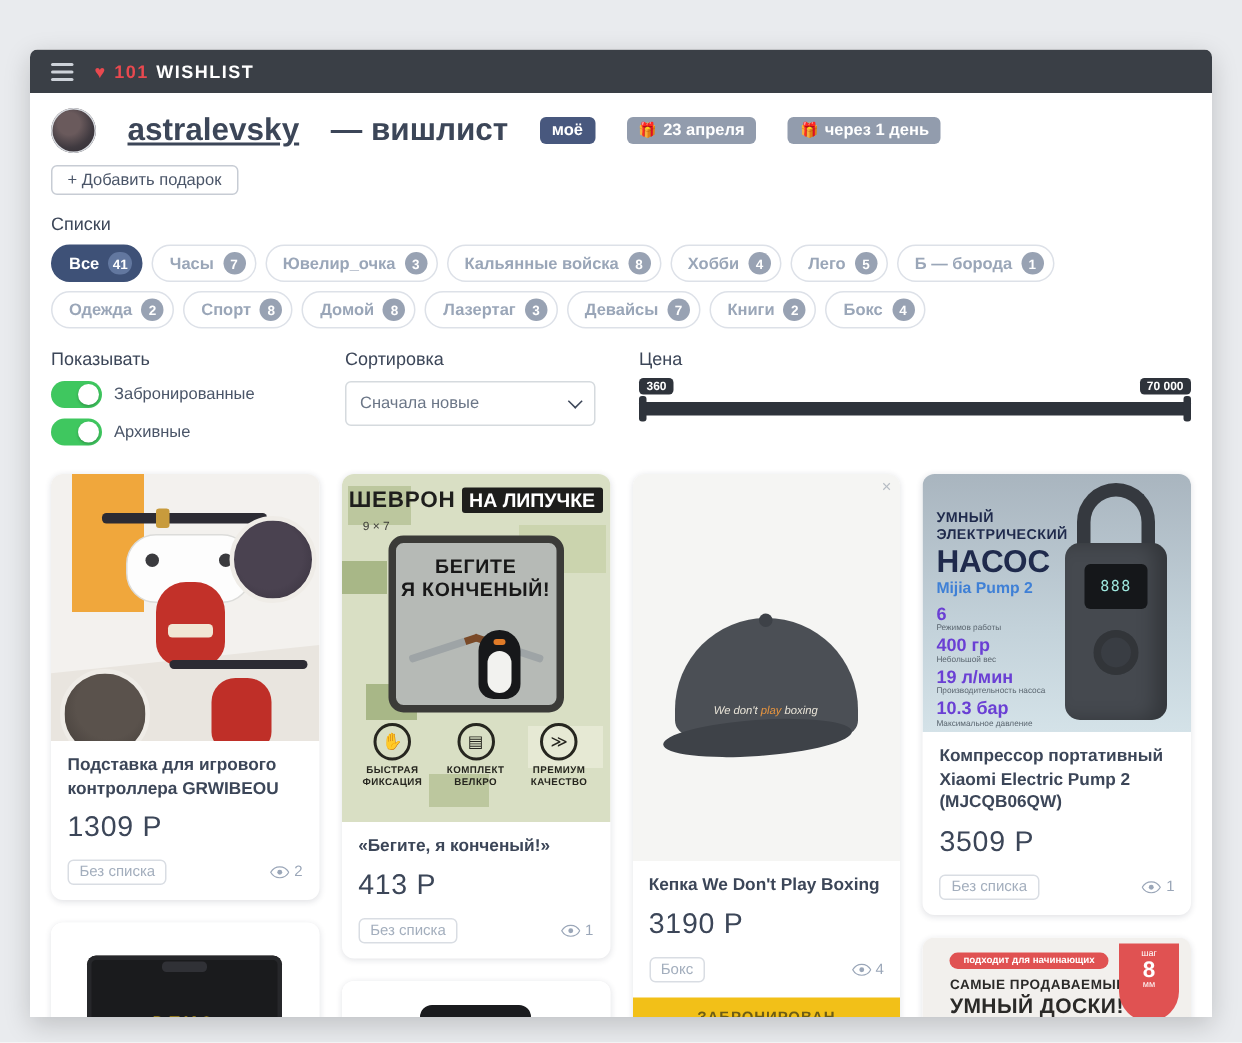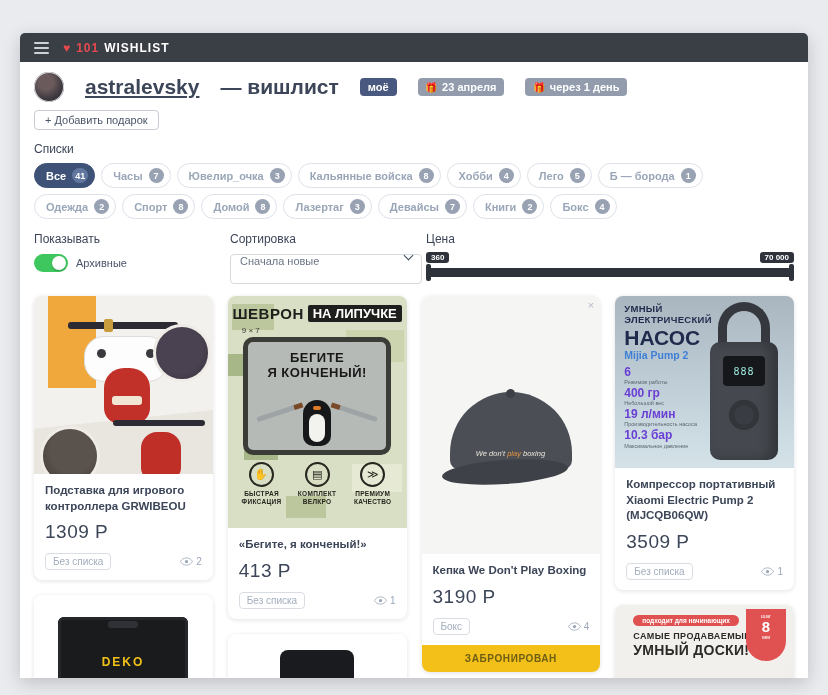--- a/index.html
+++ b/index.html
@@ -39,22 +39,22 @@
   
   .filters { margin-top:13px; display:flex; align-items:flex-start; }
   .fcol1 { width:196px; }
   .fcol2 { width:196px; }
   .fcol3 { flex:1; }
   .flab { font-size:12px; color:#3c4658; margin-bottom:8px; }
   .trow { display:flex; align-items:center; gap:8px; margin-bottom:7px; cursor:pointer; }
   .tgl { width:34px; height:18px; border-radius:9px; background:#3fc75f; position:relative; flex:none; }
   .tgl::after { content:""; position:absolute; right:2px; top:2px; width:14px; height:14px; border-radius:50%; background:#fff; box-shadow:0 1px 2px rgba(0,0,0,.25); }
   .tlab { font-size:11px; color:#4a5568; }
-  .selbox { width:192px; height:30px; border:1px solid #d5dade; border-radius:4px; background:#fff;
-            display:flex; align-items:flex-start; justify-content:space-between; padding:0 9px; font-size:11px; color:#6b7687; cursor:pointer; }
+  .selbox { width:167px; height:30px; border:1px solid #d5dade; border-radius:4px; background:#fff;
+            display:flex; align-items:center; justify-content:space-between; padding:0 9px; font-size:11px; color:#6b7687; cursor:pointer; }
   .chev { width:7px; height:7px; border-right:1.5px solid #3c4658; border-bottom:1.5px solid #3c4658; transform:rotate(45deg); margin-top:-3px; }
   .slider { position:relative; margin-top:22px; }
   .track { height:9px; background:#2e333b; border-radius:1px; }
   .handle { position:absolute; top:-4px; width:5px; height:17px; background:#2e333b; border-radius:2px; cursor:ew-resize; }
   .h-l { left:0; } .h-r { right:0; }
   .pl { position:absolute; top:-16px; background:#2e333b; color:#fff; font-size:8px; font-weight:bold; padding:1px 5px; border-radius:3px; }
   .pl-l { left:0; } .pl-r { right:0; }
   
   .grid { margin-top:12px; display:flex; gap:15px; }
   .gcol { width:179px; display:flex; flex-direction:column; gap:15px; }
@@ -85,21 +85,21 @@
   
   .art-patch { height:232px; background-color:#d9dfc4;
     background-image:linear-gradient(#bcc79e,#bcc79e),linear-gradient(#cbd4ae,#cbd4ae),linear-gradient(#a8b787,#a8b787),linear-gradient(#e6e9d4,#e6e9d4),linear-gradient(#bcc79e,#bcc79e),linear-gradient(#a8b787,#a8b787);
     background-size:42px 26px,58px 32px,34px 24px,50px 28px,40px 22px,30px 22px;
     background-position:4px 8px,118px 34px,16px 140px,124px 168px,58px 200px,0 58px;
     background-repeat:no-repeat; }
   .pt-title { display:flex; justify-content:center; align-items:center; gap:4px; padding-top:9px; }
   .pt-t1 { font-size:15px; font-weight:bold; color:#1e1e1c; letter-spacing:.5px; }
   .pt-t2 { font-size:13px; font-weight:bold; color:#fff; background:#1e1e1c; padding:1px 5px; border-radius:2px; }
   .pt-size { font-size:8px; color:#3b3b36; margin:4px 0 0 14px; }
-  .pt-patch { margin:2px auto 0; width:148px; height:118px; background:#b6bab6; border:5px solid #3b3b38; border-radius:10px; position:relative; }
+  .pt-patch { margin:2px auto 0; width:117px; height:118px; background:#b6bab6; border:5px solid #3b3b38; border-radius:10px; position:relative; }
   .pt-l1 { text-align:center; font-size:13px; font-weight:bold; color:#181818; margin-top:8px; letter-spacing:.5px; }
   .pt-l2 { text-align:center; font-size:13px; font-weight:bold; color:#181818; letter-spacing:.5px; }
   .pgn { position:absolute; left:55px; bottom:4px; width:28px; height:46px; background:#17181a; border-radius:14px 14px 10px 10px; }
   .pgn::before { content:""; position:absolute; left:6px; top:14px; width:16px; height:28px; background:#f2f2ef; border-radius:8px; }
   .pgn::after { content:""; position:absolute; left:10px; top:6px; width:8px; height:4px; background:#e07b28; border-radius:2px; }
   .mach { position:absolute; bottom:34px; width:40px; height:5px; background:#9ea4a6; border-radius:2px; }
   .mach.m-l { left:8px; transform:rotate(-18deg); }
   .mach.m-r { right:8px; transform:rotate(18deg); }
   .mach::after { content:""; position:absolute; width:9px; height:5px; background:#7a4a28; top:0; }
   .mach.m-l::after { right:-8px; } .mach.m-r::after { left:-8px; }
@@ -110,21 +110,21 @@
   
   .art-cap { height:258px; background:#f5f5f3; }
   .cap-crown { position:absolute; left:28px; top:96px; width:122px; height:78px; background:#4b4f55; border-radius:62px 62px 10px 10px; }
   .cap-crown::before { content:""; position:absolute; left:56px; top:-3px; width:9px; height:9px; border-radius:50%; background:#3d4147; }
   .cap-txt { position:absolute; left:0; right:0; bottom:12px; text-align:center; font-size:7.5px; color:#e9e4d8; font-style:italic; }
   .cap-txt .org { color:#e8953f; }
   .cap-brim { position:absolute; left:20px; top:164px; width:126px; height:24px; background:#3e4248; border-radius:50%; transform:rotate(-4deg); }
   
   .art-pump { height:172px; background:linear-gradient(180deg,#a9b5bf 0%,#c3d2da 60%,#d4e2e8 100%); }
   .pp-l12 { font-size:9.5px; font-weight:bold; color:#1f2a4c; line-height:1.15; letter-spacing:.3px; }
-  .pp-wrap { position:absolute; left:9px; top:8px; }
+  .pp-wrap { position:absolute; left:9px; top:25px; }
   .pp-l3 { font-size:21px; font-weight:bold; color:#1f2a4c; line-height:1; margin:1px 0; }
   .pp-l4 { font-size:10.5px; font-weight:bold; color:#3f80d6; margin-bottom:5px; }
   .pp-v { font-size:12px; font-weight:bold; color:#6a3fd4; line-height:1.1; }
   .pp-s { font-size:5.5px; color:#5b6670; margin-bottom:2px; }
   .pump { position:absolute; right:8px; top:6px; width:82px; height:160px; }
   .pp-handle { position:absolute; left:14px; top:0; width:52px; height:44px; border:9px solid #35393f; border-bottom:none; border-radius:26px 26px 0 0; }
   .pp-body { position:absolute; left:6px; top:40px; width:68px; height:118px; background:#45494f; border-radius:10px; box-shadow:inset -8px 0 12px rgba(0,0,0,.25); }
   .pp-scr { position:absolute; left:13px; top:14px; width:42px; height:30px; background:#15171a; border-radius:4px; color:#9fe8df; font-size:10px; font-family:"DejaVu Sans Mono",monospace; display:flex; align-items:center; justify-content:center; letter-spacing:1px; }
   .pp-knob { position:absolute; left:19px; top:58px; width:30px; height:30px; border-radius:50%; background:#393d43; box-shadow:inset 0 0 0 5px #323539; }
   
@@ -237,20 +237,24 @@
           <span>Бокс</span>
           <span class="cnt">4</span>
         </span>
     </div>
 
     <div class="filters">
       <div class="fcol1">
         <div class="flab">Показывать</div>
         <div class="trow">
           <span class="tgl"></span>
+          <span class="tlab">Забронированные</span>
+        </div>
+        <div class="trow">
+          <span class="tgl"></span>
           <span class="tlab">Архивные</span>
         </div>
       </div>
       <div class="fcol2">
         <div class="flab">Сортировка</div>
         <div class="selbox">
           <span>Сначала новые</span>
           <span class="chev"></span>
         </div>
       </div>

